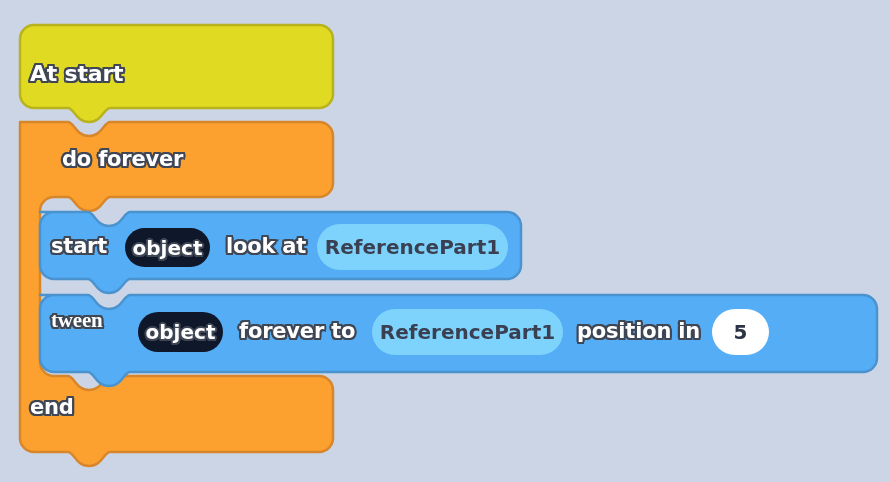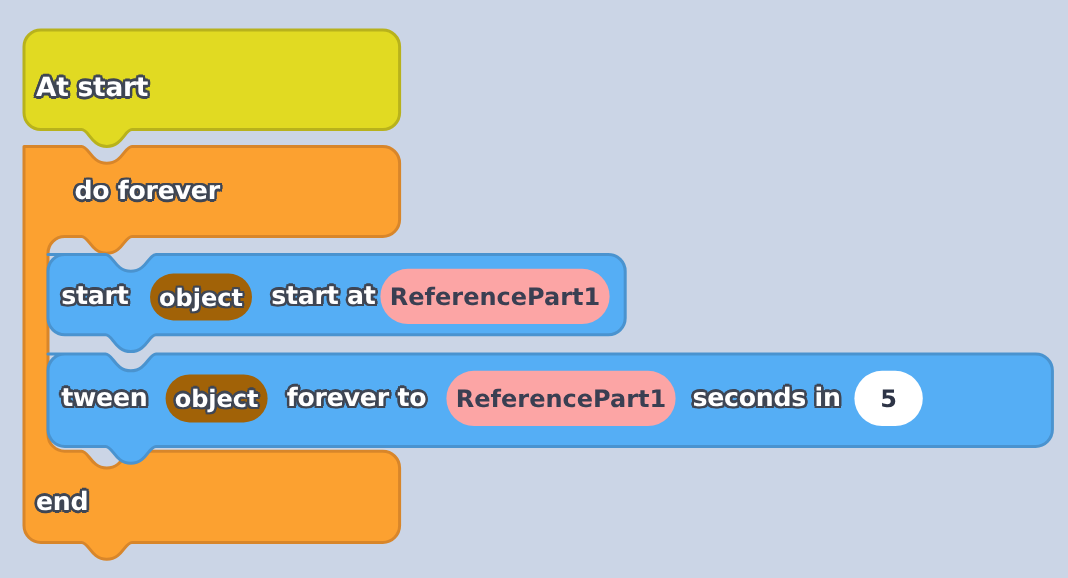--- a/index.html
+++ b/index.html
@@ -67,39 +67,39 @@
     display: flex;
     align-items: center;
     justify-content: center;
     box-sizing: border-box;
     white-space: nowrap;
     font-family: "DejaVu Sans", sans-serif;
     font-weight: bold;
   }
 
   .field-dropdown {
-    background: #a16207;
+    background: #0f172a;
     border-radius: 999px;
     color: #ffffff;
     font-size: 20px;
     text-shadow:
       -1.5px -1.5px 0 #3f4654,
        1.5px -1.5px 0 #3f4654,
       -1.5px  1.5px 0 #3f4654,
        1.5px  1.5px 0 #3f4654,
       -2px 0 0 #3f4654,
        2px 0 0 #3f4654,
        0 -2px 0 #3f4654,
        0  2px 0 #3f4654;
     pointer-events: auto;
     cursor: pointer;
   }
 
   .field-text {
-    background: #fca5a5;
+    background: #7dd3fc;
     border-radius: 999px;
     color: #3a3f52;
     font-size: 20px;
     pointer-events: auto;
     cursor: text;
   }
 
   .field-number {
     background: #ffffff;
     border-radius: 999px;
@@ -211,37 +211,37 @@
              A 14,14 0 0 1 54,295
              Z" fill="#55aef5" stroke="#4a93cf" stroke-width="2.5" stroke-linejoin="round"></path>
   </svg>
 
   <div class="label-layer">
 
     <div class="blk-label hat-label" style="left:30px; top:61px;">At start</div>
 
     <div class="blk-label" style="left:30px; top:147px;padding-left:32px;">do forever</div>
 
-    <div class="blk-label" style="left:30px; top:406px;">end</div>
+    <div class="blk-label" style="left:30px; top:395px;">end</div>
 
     <div class="blk-label" style="left:51px; top:234px;">start</div>
 
     <div class="field field-dropdown" style="left:125px; top:228px; width:85px; height:39px;">object</div>
 
-    <div class="blk-label" style="left:226px; top:234px;">start at</div>
+    <div class="blk-label" style="left:226px; top:234px;">look at</div>
 
     <div class="field field-text" style="left:317px; top:224px; width:191px; height:46px;">ReferencePart1</div>
 
-    <div class="blk-label" style="left:51px; top:319px;">tween</div>
+    <div class="blk-label" style="left:51px; top:308px;font-family:Liberation Serif, serif;">tween</div>
 
     <div class="field field-dropdown" style="left:138px; top:312px; width:85px; height:40px;">object</div>
 
     <div class="blk-label" style="left:239px; top:319px;">forever to</div>
 
     <div class="field field-text" style="left:372px; top:309px; width:191px; height:46px;">ReferencePart1</div>
 
-    <div class="blk-label" style="left:577px; top:319px;">seconds in</div>
+    <div class="blk-label" style="left:577px; top:319px;">position in</div>
 
     <div class="field field-number" style="left:712px; top:309px; width:57px; height:46px;">5</div>
 
 
   </div>
 </div>
 
 </body></html>

